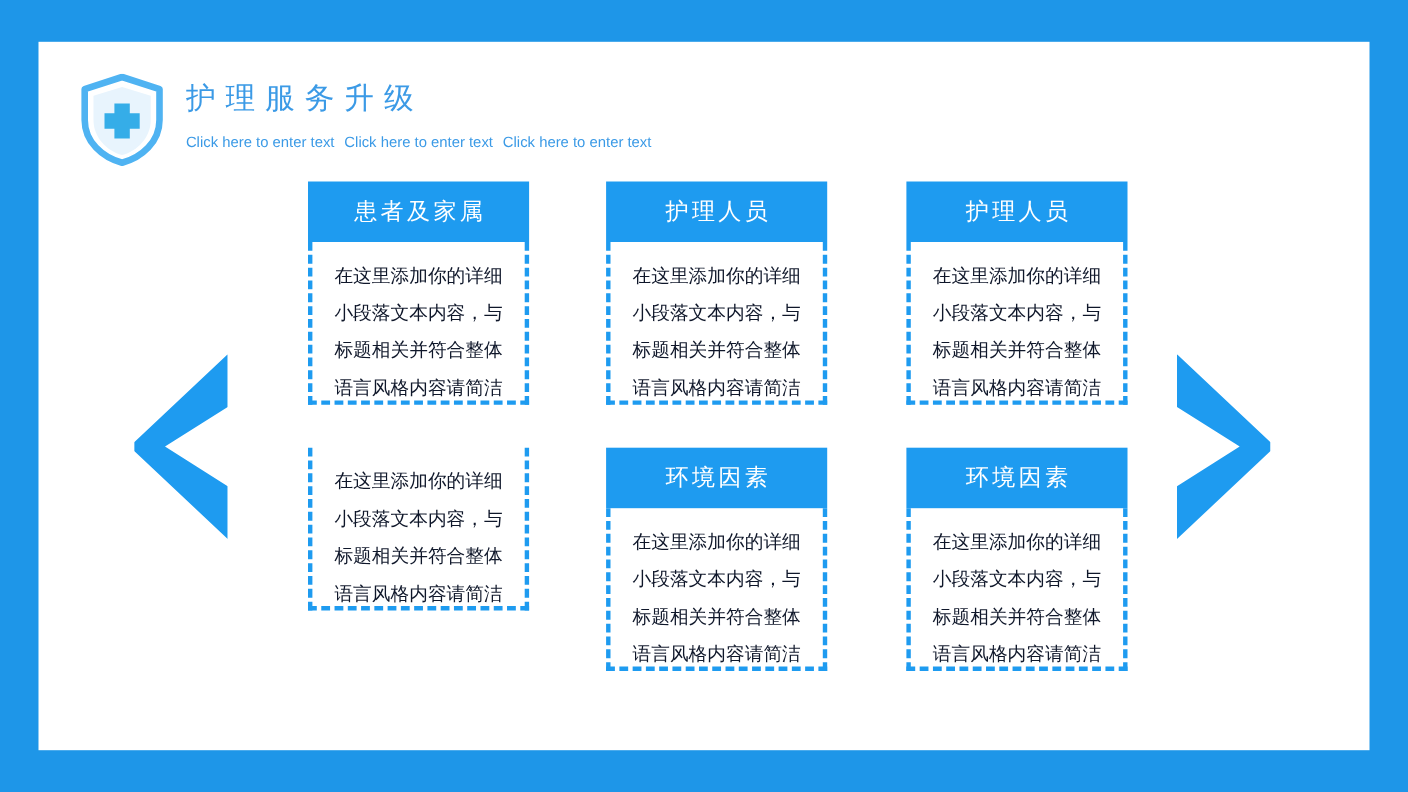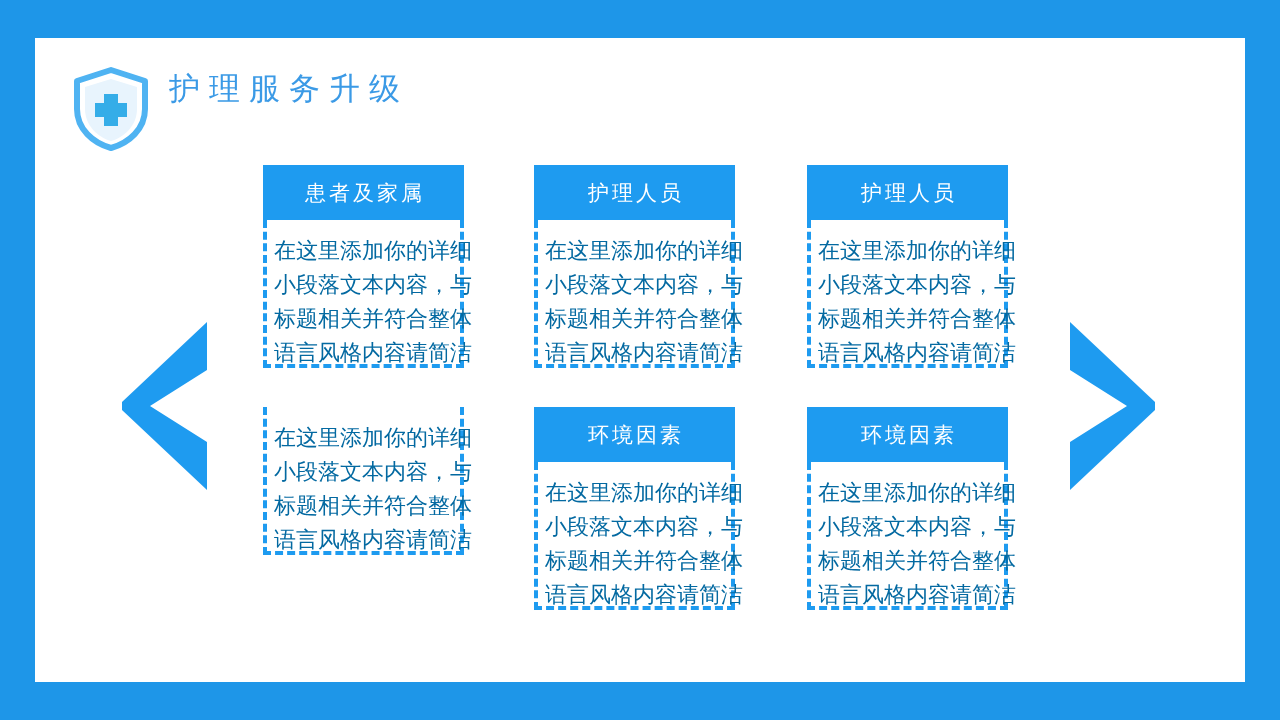--- a/index.html
+++ b/index.html
@@ -50,21 +50,21 @@
   .shield-icon svg { display: block; }
 
   .title-block {
     position: absolute;
     left: 114px;
     top: 14px;
     width: 360px;
   }
 
   .slide-title {
-    font-size: 31px;
+    font-size: 27px;
     line-height: 44px;
     color: #3b9ae6;
     letter-spacing: 9px;
     font-weight: 400;
     white-space: nowrap;
   }
 
   .slide-subtitle {
     margin-top: 8px;
     font-size: 13.5px;
@@ -85,21 +85,21 @@
     width: 85px;
     height: 168px;
   }
   .chevron svg { display: block; }
   .chevron-left  { left: 87px; }
   .chevron-right { left: 1035px; }
 
   
   .columns {
     position: absolute;
-    left: 228px;
+    left: 245px;
     top: 127px;
     width: 745px;
     height: 510px;
   }
 
   .column {
     position: absolute;
     top: 0;
     width: 201px;
   }
@@ -129,22 +129,22 @@
   }
 
   .card-body {
     border-left: 4px dashed #1e9bf0;
     border-right: 4px dashed #1e9bf0;
     border-bottom: 4px dashed #1e9bf0;
     box-sizing: border-box;
     height: 148px;
     padding: 14px 7px 10px 7px;
     text-align: center;
-    color: #0369a1;
-    font-size: 22px;
+    color: #0f172a;
+    font-size: 17px;
     line-height: 34px;
   }
 
   .card-body .line { white-space: nowrap; }
 </style>
 </head>
 <body>
 
 <div id="slide">
   <div id="canvas">
@@ -154,20 +154,23 @@
       <div class="shield-icon">
         <svg width="80" height="84" viewBox="0 0 80 84">
           <path d="M40 3 L74 14 L74 42 C74 62 58 76 40 81 C22 76 6 62 6 42 L6 14 Z" fill="#ffffff" stroke="#4fb3f2" stroke-width="6" stroke-linejoin="round"></path>
           <path d="M40 12 L66 20 L66 42 C66 58 54 70 40 74 C26 70 14 58 14 42 L14 20 Z" fill="#e8f4fd"></path>
           <path d="M33 27 L47 27 L47 36 L56 36 L56 50 L47 50 L47 59 L33 59 L33 50 L24 50 L24 36 L33 36 Z" fill="#35ade8"></path>
         </svg>
       </div>
 
       <div class="title-block">
         <div class="slide-title">护理服务升级</div>
+        <div class="slide-subtitle">
+          <span class="seg">Click here to enter text</span><span class="seg">Click here to enter text</span><span class="seg">Click here to enter text</span>
+        </div>
       </div>
 
     </div>
 
     <div class="chevron chevron-left">
       <svg width="85" height="168" viewBox="0 0 85 168">
         <polygon points="85,0 85,48 28,84 85,120 85,168 0,88 0,80" fill="#1e9bf0"></polygon>
       </svg>
     </div>
 

